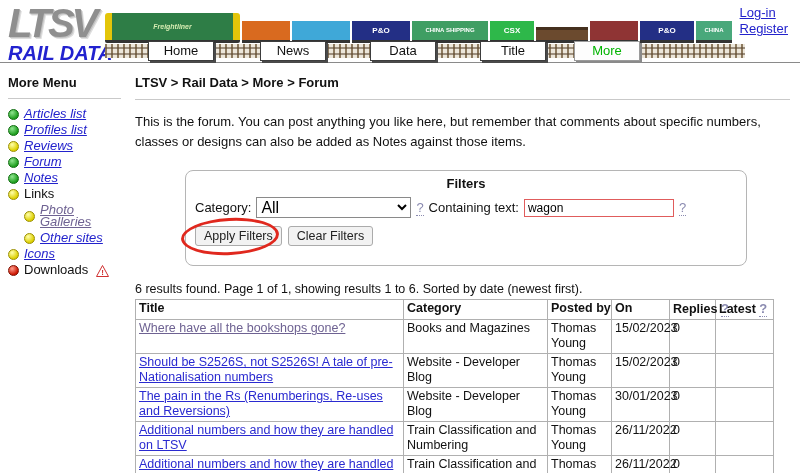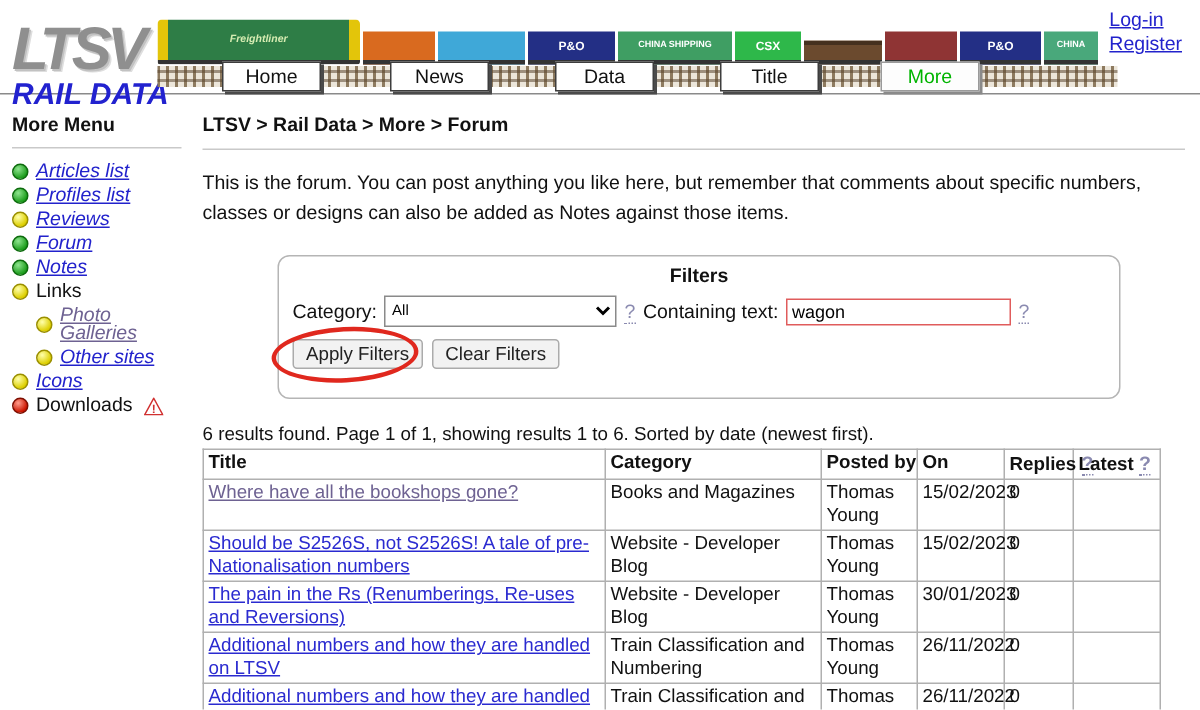--- a/index.html
+++ b/index.html
@@ -1,21 +1,21 @@
 <!DOCTYPE html>
 <html><head>
 <meta charset="utf-8">
 <style>
   * { margin:0; padding:0; box-sizing:border-box; }
   html,body { width:800px; height:473px; overflow:hidden; background:#fff;
     font-family:"Liberation Sans", sans-serif; color:#111; }
 
   
   .header { position:relative; height:63px; border-bottom:1px solid #8a8a8a; background:#fff; }
-  .logo { position:absolute; left:8px; top:14px; width:128px; }
+  .logo { position:absolute; left:8px; top:4px; width:128px; }
   .logo-main { font-size:40px; font-weight:900; font-style:italic; letter-spacing:-3px;
     color:#8f8f8f; text-shadow:1px 1px 0 #c2c2c2, 2px 2px 0 #dedede; line-height:0.95; }
   .logo-sub { font-size:20px; font-weight:bold; font-style:italic; color:#2222cf; letter-spacing:0; }
 
   .account { position:absolute; right:12px; top:5px; text-align:left; font-size:13px; line-height:1.25; }
   .account a { color:#2222cc; display:block; }
 
   .train { position:absolute; left:105px; top:5px; width:648px; height:38px;
     display:flex; align-items:flex-end; gap:2px; }
   .loco { width:135px; height:30px; border-radius:3px 3px 2px 2px; position:relative;
@@ -58,21 +58,21 @@
 
   
   .breadcrumb { font-size:13px; font-weight:bold; margin-bottom:9px; }
   .main-hr { border:0; border-top:1px solid #c9c9c9; height:0; margin:0 0 12px 0; }
   .intro { font-size:13px; line-height:1.55; margin-bottom:18px; max-width:655px; }
 
   .filterbox { position:relative; margin-left:50px; width:562px; border:1px solid #b5b5b5;
     border-radius:8px; padding:5px 9px 19px 9px; font-size:13px; }
   .fb-title { text-align:center; font-weight:bold; margin-bottom:6px; }
   .fb-row { display:flex; align-items:center; gap:5px; margin-bottom:8px; }
-  .fb-row select { width:155px; height:21px; font-size:10px; border:1px solid #8a8a8a; background:#fff; }
+  .fb-row select { width:155px; height:21px; font-size:16px; border:1px solid #8a8a8a; background:#fff; }
   .fb-row input { width:150px; height:18px; font-size:12px; border:1.5px solid #e05c5c; padding:0 3px; outline:none; }
   .help { color:#8a8ab0; text-decoration:none; border-bottom:1px dotted #8a8ab0; font-size:13px; }
   .fb-buttons { display:flex; gap:6px; }
   .btn { font-size:12.5px; padding:2px 8px; background:#f2f2f2; border:1px solid #ababab;
     border-radius:3px; color:#222; cursor:pointer; font-family:inherit; }
   .apply-wrap { position:relative; display:inline-block; }
   .red-ellipse { position:absolute; left:-14px; top:-8px; width:98px; height:37px;
     border:3px solid #e0281e; border-radius:50%; transform:rotate(-3deg); pointer-events:none; z-index:5; }
 
   .results { font-size:12.5px; margin:16px 0 3px 0; }
@@ -112,21 +112,21 @@
     <div class="wagon lbl-m" style="width: 54px; background-color: rgb(35, 47, 133);">P&amp;O</div>
     <div class="wagon lbl-s" style="width: 36px; background-color: rgb(73, 168, 123);">CHINA</div>
   </div>
 
   <div class="navtrack"></div>
 
   <a class="tab" style="left:148px" href="#">Home</a>
   <a class="tab" style="left:260px" href="#">News</a>
   <a class="tab" style="left:370px" href="#">Data</a>
   <a class="tab" style="left:480px" href="#">Title</a>
-  <a class="tab active" style="left:587px" href="#">More</a>
+  <a class="tab active" style="left:574px" href="#">More</a>
 
   <div class="account">
     <a href="#">Log-in</a>
     <a href="#">Register</a>
   </div>
 </div>
 
 <div class="page">
 
   <div class="sidebar">

